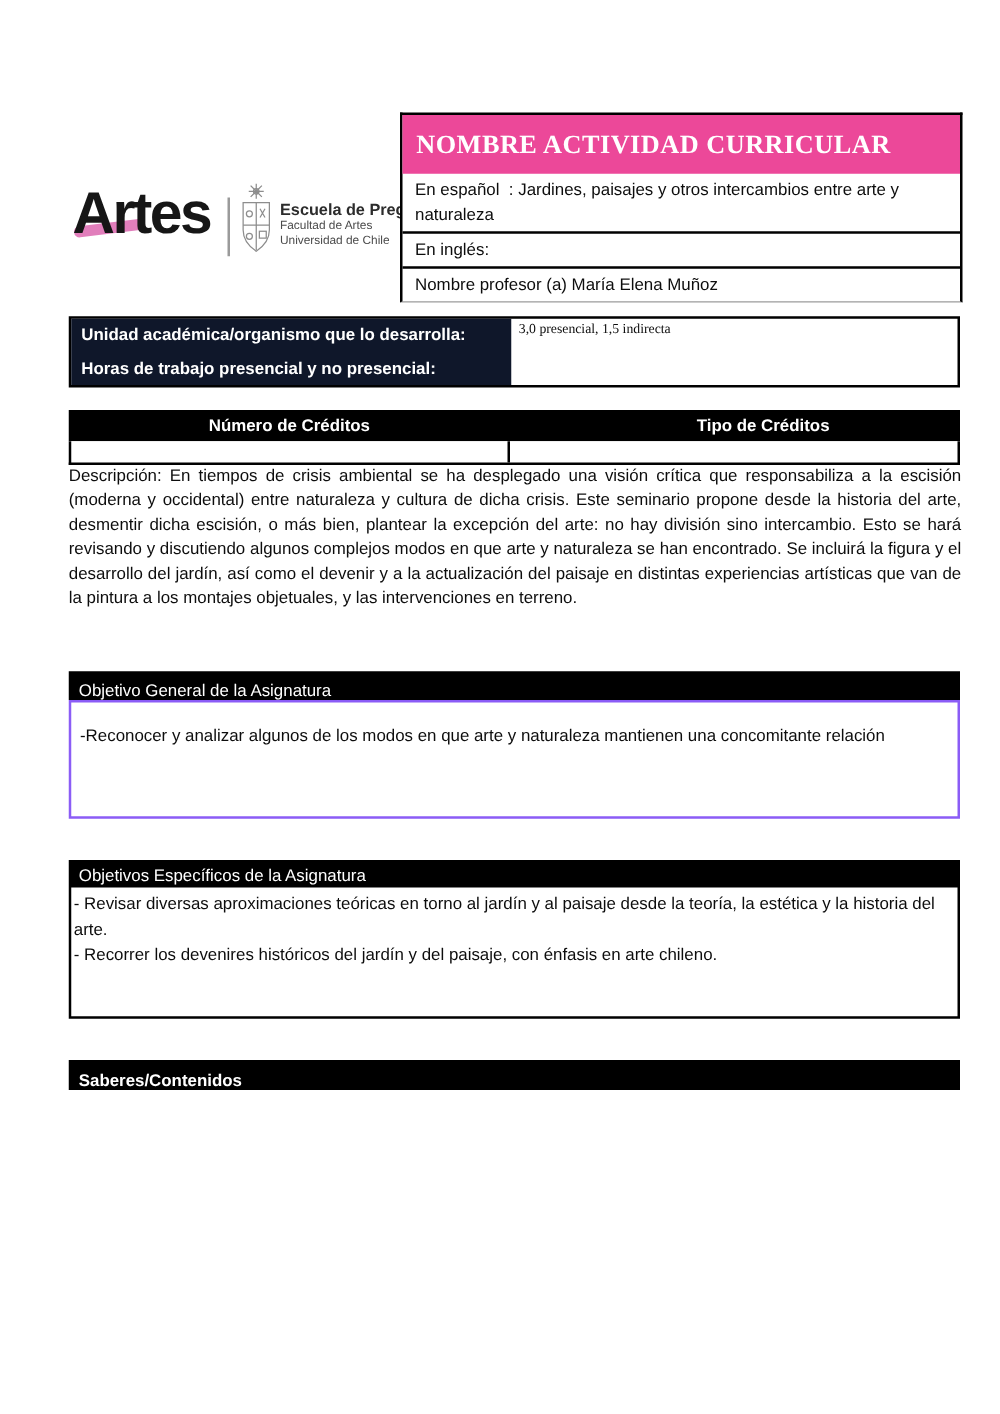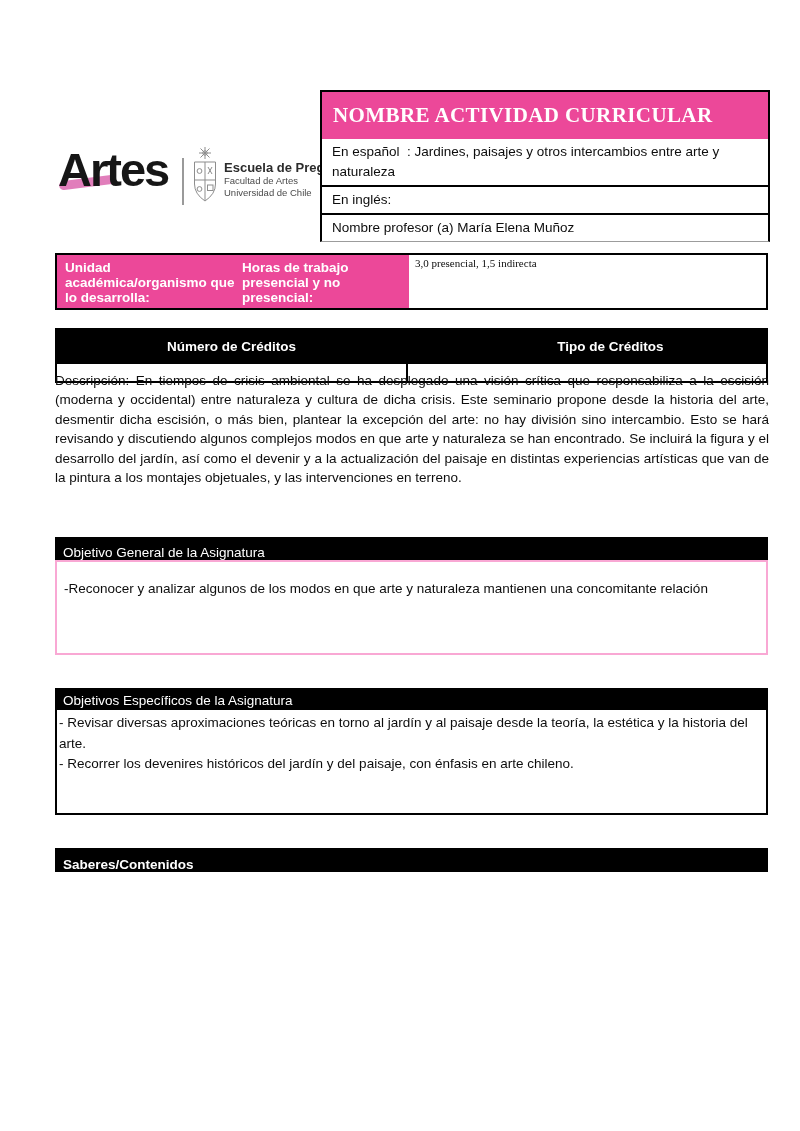--- a/index.html
+++ b/index.html
@@ -25,49 +25,49 @@
   #htable{left:320px;top:90px;width:450px;box-sizing:border-box;
     border:2px solid #000;border-bottom:1px solid #9c9c9c;background:#fff;}
   .ht-title{background:#ec4899;color:#fff;font-family:"Liberation Serif",serif;
     font-weight:700;font-size:21px;letter-spacing:.4px;padding:11px 6px 11px 11px;}
   .ht-row{border-top:2px solid #000;font-size:13.5px;line-height:20px;
     padding:3px 10px;white-space:pre-wrap;}
 
   
   #unit{left:55px;top:253px;width:713px;height:57px;box-sizing:border-box;
     border:2px solid #000;display:flex;background:#fff;}
-  .unit-left{width:352px;background:#ec4899;color:#fff;font-weight:700;font-size:13.5px;
-    display:flex;flex-direction:row;justify-content:space-between;
+  .unit-left{width:352px;background:#0f172a;color:#fff;font-weight:700;font-size:13.5px;
+    display:flex;flex-direction:column;justify-content:space-between;
     padding:5px 4px 6px 8px;box-sizing:border-box;}
   .unit-right{flex:1;display:flex;flex-direction:column;}
   .unit-val1{flex:1;border-bottom:2px solid #000;font-family:"Liberation Serif",serif;
     font-size:14.5px;padding:3px 6px;box-sizing:border-box;}
   .unit-val2{height:24px;font-family:"Liberation Serif",serif;font-size:11px;padding:2px 6px;box-sizing:border-box;}
 
   
   #credits{left:55px;top:328px;width:713px;box-sizing:border-box;}
   .cr-head{display:flex;background:#000;color:#fff;font-weight:700;font-size:13.5px;
-    height:36px;align-items:center;gap:45px;}
+    height:25px;align-items:center;gap:45px;}
   .cr-head .c1{width:353px;text-align:center;}
   .cr-head .c2{flex:1;text-align:center;}
   .cr-body{display:flex;height:19px;border:2px solid #000;border-top:none;
     box-sizing:border-box;background:#fff;}
   .cr-body .c1{width:351px;border-right:2px solid #000;box-sizing:border-box;}
   .cr-body .c2{flex:1;}
 
   
   #desc{left:55px;top:371px;width:714px;font-size:13.5px;line-height:19.4px;
     text-align:justify;}
 
   
   .bar{position:absolute;left:55px;width:713px;background:#000;color:#fff;
     font-size:13.5px;box-sizing:border-box;display:flex;align-items:flex-end;
     padding-left:8px;}
   #bar-og{top:537px;height:23px;}
-  #box-og{left:55px;top:560px;width:713px;height:95px;border:2px solid #f9a8d4;
+  #box-og{left:55px;top:560px;width:713px;height:95px;border:2px solid #8b5cf6;
     box-sizing:border-box;font-size:13.5px;line-height:20px;padding:17px 26px 0 7px;}
   #bar-oe{top:688px;height:20px;}
   #box-oe{left:55px;top:708px;width:713px;height:107px;border:2px solid #000;
     box-sizing:border-box;font-size:13.5px;line-height:20.5px;padding:3px 12px 0 2px;}
   #bar-sc{top:848px;height:24px;font-weight:700;}
 </style>
 </head>
 <body>
 
 <div class="abs" id="logo">

